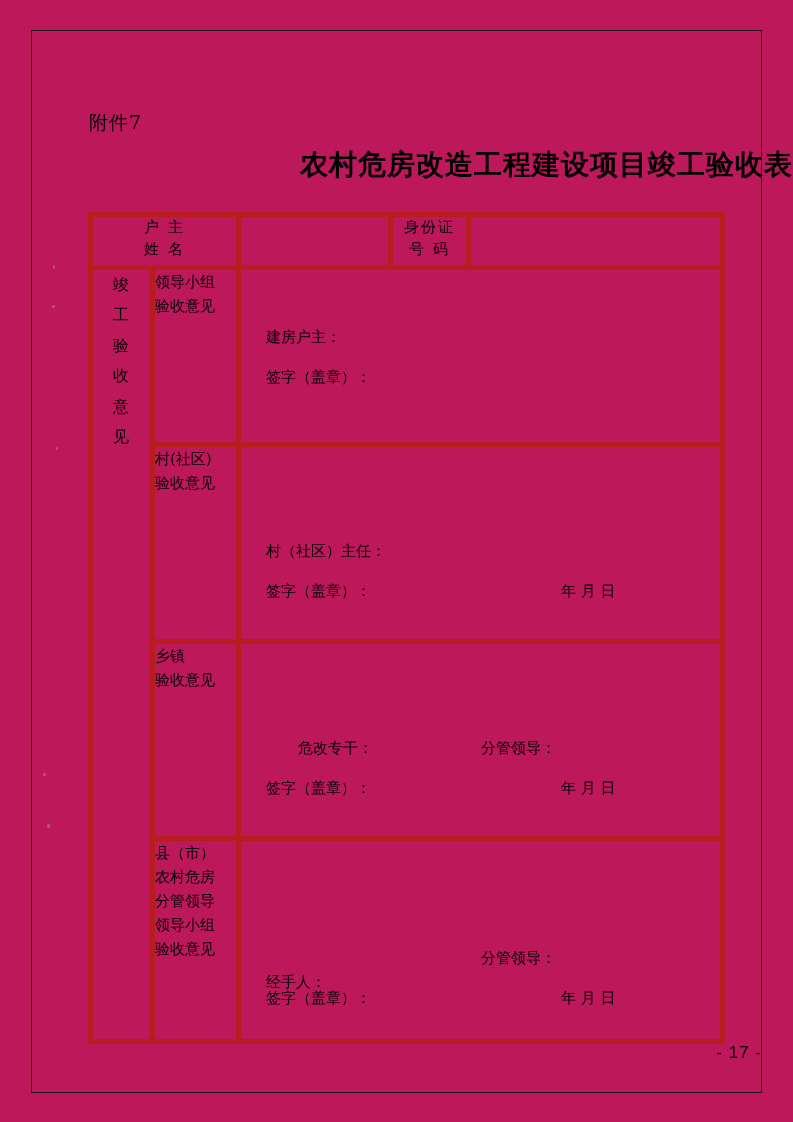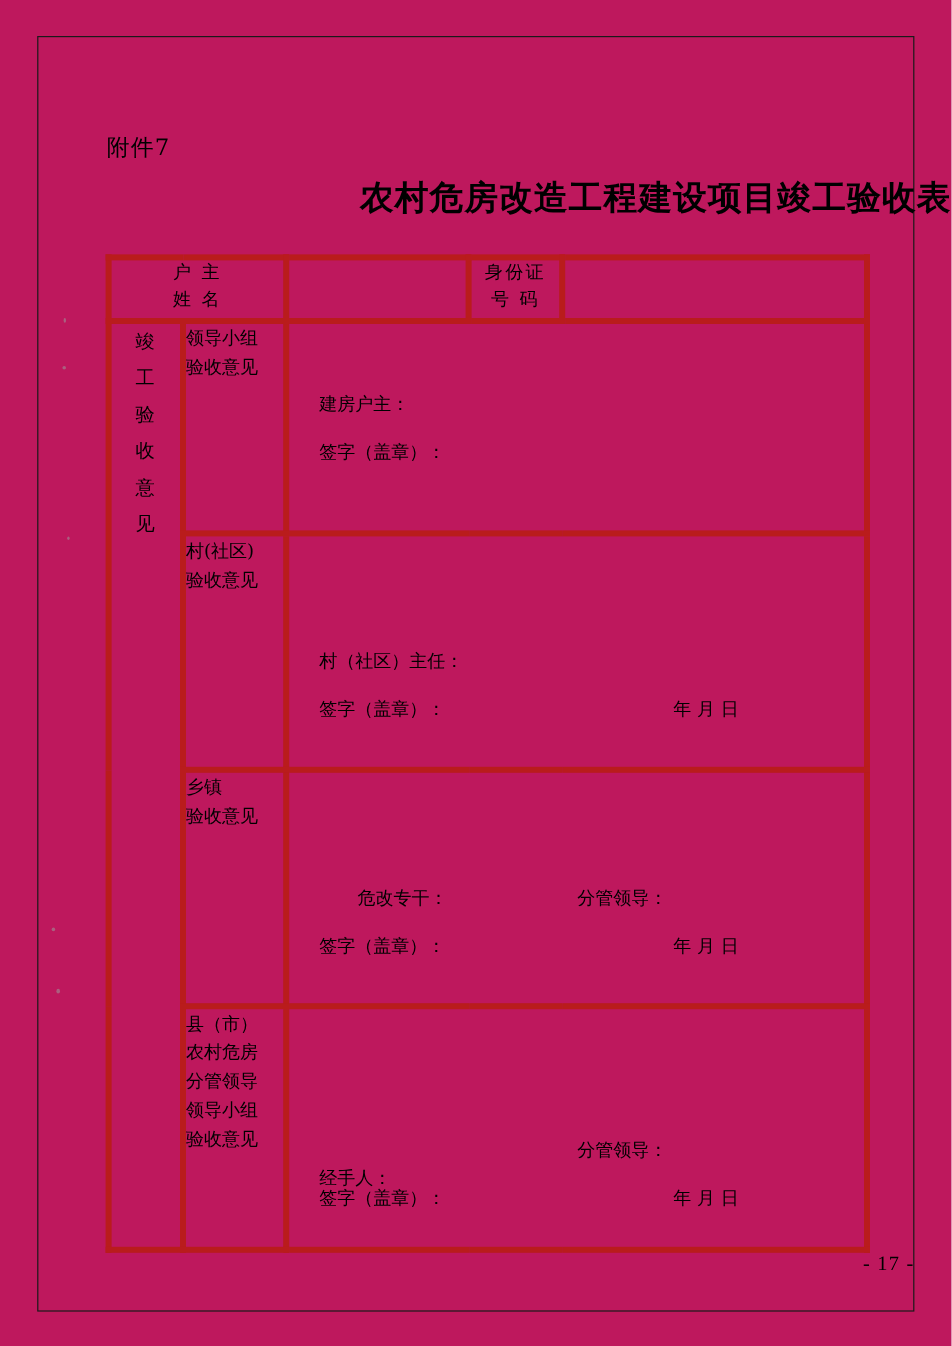--- a/index.html
+++ b/index.html
@@ -115,21 +115,21 @@
     font-size: 15px;
     white-space: nowrap;
   }
   .page-number {
     position: absolute;
     left: 0;
     top: 1043px;
     width: 762px;
     text-align: right;
     font-size: 17px;
-    font-family: Liberation Serif, serif;
+    font-family: Liberation Sans, sans-serif;
     letter-spacing: 1px;
   }
   
   .speck {
     position: absolute;
     background: #9a9a9a;
     border-radius: 50%;
     opacity: .55;
   }
 </style>

